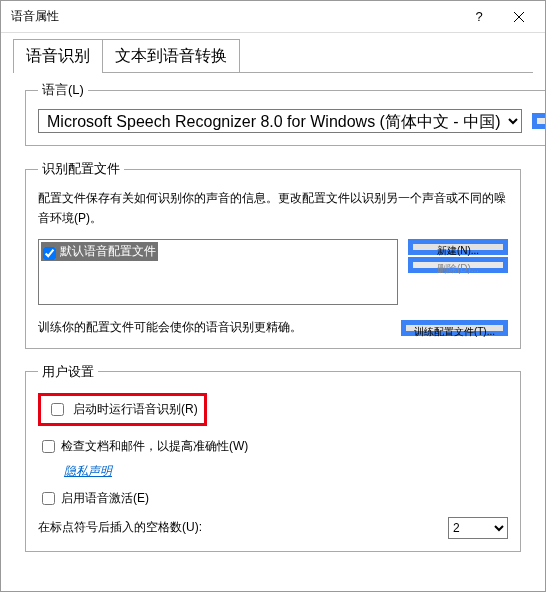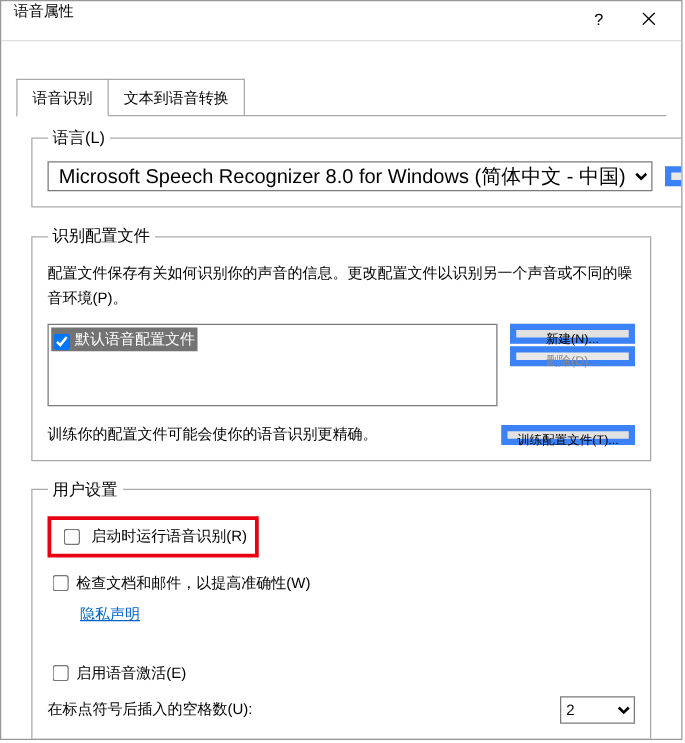--- a/index.html
+++ b/index.html
@@ -16,20 +16,21 @@
   .window {
     border: 1px solid #999;
     width: 546px;
     height: 592px;
     display: flex;
     flex-direction: column;
   }
   .titlebar {
     height: 32px;
     display: flex;
+    align-items: center;
     padding: 0 6px 0 10px;
     font-size: 12px;
     border-bottom: 1px solid #ddd;
   }
   .titlebar .title { flex: 1; }
   .titlebar .btn {
     width: 40px;
     height: 28px;
     display: flex;
     align-items: center;
@@ -41,22 +42,21 @@
     display: flex;
     padding: 6px 12px 0 12px;
     position: relative;
   }
   .tab {
     padding: 6px 12px 6px 12px;
     border: 1px solid #a9a9a9;
     border-bottom: none;
     background: #fff;
     position: relative;
-    font-size: 12px;
-    margin-top: 24px;
+    font-size: 16px;
   }
   .tab.active {
     z-index: 2;
     background: #fff;
   }
   .tab.inactive {
     background: #fff;
     border-left: none;
   }
   .tabline {
@@ -181,21 +181,22 @@
     gap: 6px;
     margin: 2px 0 6px 0;
   }
   .link {
     color: #0066cc;
     text-decoration: underline;
     cursor: pointer;
     margin-left: 26px;
     display: inline-block;
     margin-top: 2px;
-    margin-bottom: 24px;
+    margin-bottom: 4px;
+    font-style: italic;
   }
   .spaces-row {
     display: flex;
     align-items: center;
     gap: 10px;
     margin-top: 10px;
   }
   .spaces-row .lbl { flex: 1; }
   select.small {
     width: 60px;

